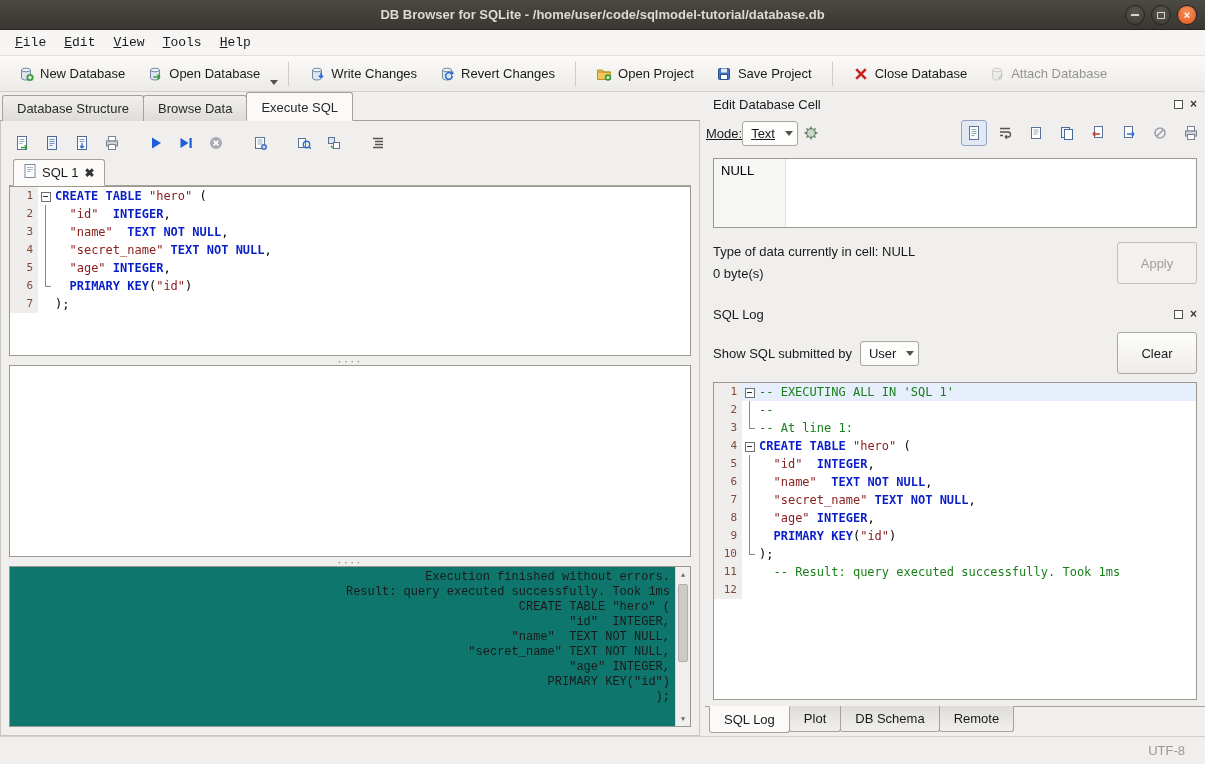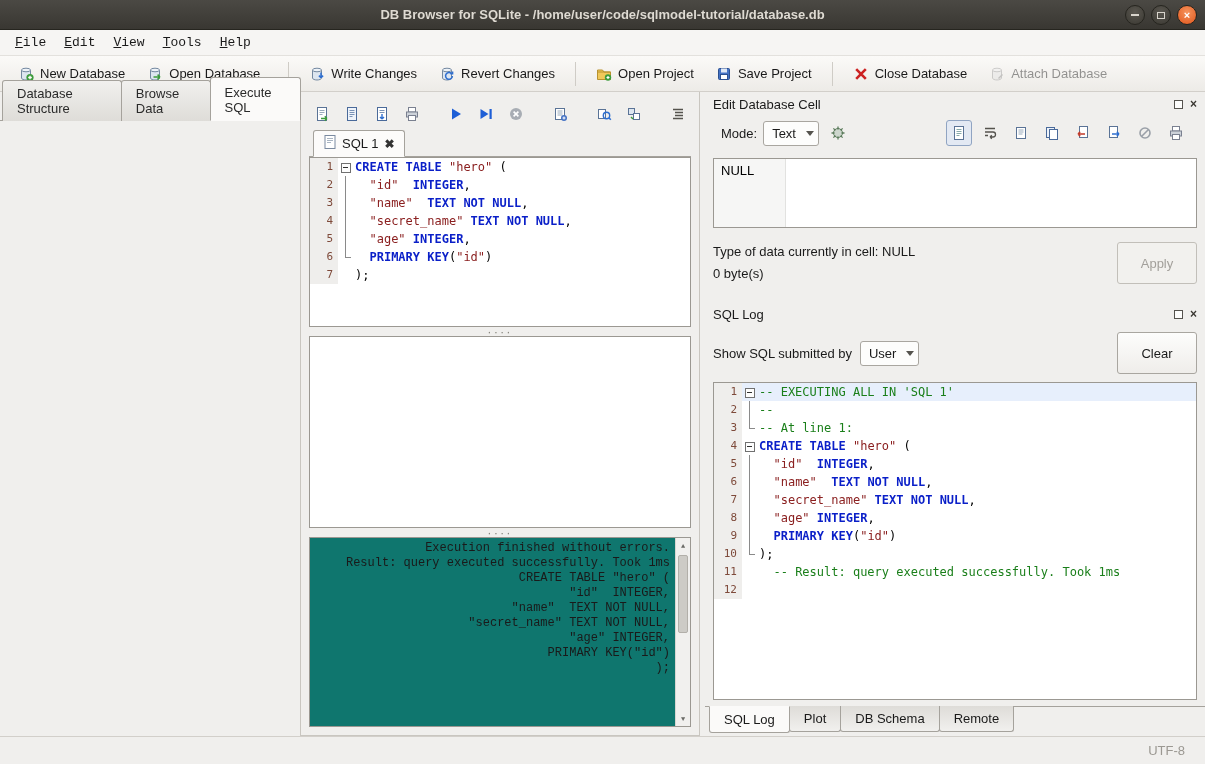--- a/index.html
+++ b/index.html
@@ -26,21 +26,21 @@
   .toolbar { height:36px; background:linear-gradient(#fbfaf8,#edebe7); border-bottom:1px solid #d2cfca;
     display:flex; align-items:center; padding:0 8px; gap:2px; }
   .tbtn { display:flex; align-items:center; gap:6px; padding:5px 9px; border:1px solid transparent; border-radius:3px; cursor:default; }
   .tbtn.disabled { opacity:.45; }
   .tbtn svg { display:block; }
   .tsep { width:1px; height:24px; background:#cfccc6; margin:0 8px; }
   .dd-arrow { width:0; height:0; border-left:4px solid transparent; border-right:4px solid transparent; border-top:5px solid #55534e; margin-left:-2px; align-self:flex-end; margin-bottom:6px; }
 
   
   .main { position:absolute; top:92px; bottom:28px; left:0; right:0; display:flex; }
-  .left-area { width:700px; display:flex; flex-direction:row; }
+  .left-area { width:700px; display:flex; flex-direction:column; }
   .main-splitter { width:5px; background:#f0efed; cursor:col-resize; }
   .right-area { flex:1; display:flex; flex-direction:column; background:#f0efed; }
 
   
   .maintabs { height:29px; display:flex; align-items:flex-end; padding-left:2px; border-bottom:1px solid #a5a29c; background:#f0efed; }
   .maintab { padding:5px 14px 5px; background:linear-gradient(#f1f0ee,#dedcd8); border:1px solid #a5a29c; border-bottom:none;
     border-radius:3px 3px 0 0; margin-right:-1px; cursor:default; position:relative; top:1px; color:#2a2a2a; }
   .maintab.active { background:#fbfaf9; padding-top:7px; border-bottom:1px solid #fbfaf9; z-index:2; }
 
   .left-content { flex:1; background:#f0efed; border:1px solid #c9c6c0; border-top:none; padding:6px 8px 8px; display:flex; flex-direction:column; }
@@ -88,21 +88,21 @@
   .vthumb { position:absolute; top:2px; left:2px; right:2px; height:78px; background:#cdcbc6; border:1px solid #b2afa9; border-radius:2px; }
   .varrow.bottom { margin-top:auto; }
 
   
   .dockheader { height:24px; display:flex; align-items:center; padding:0 8px; }
   .dockheader .dtitle { flex:1; }
   .dockctl { display:flex; gap:7px; align-items:center; }
   .float-btn { width:9px; height:9px; border:1px solid #55534e; background:#fdfdfc; cursor:pointer; }
   .dock-x { font-size:12px; font-weight:bold; color:#3a3833; line-height:1; cursor:pointer; }
 
-  .moderow { display:flex; align-items:center; gap:6px; margin:4px 16px 8px; }
+  .moderow { display:flex; align-items:center; margin:4px 1px 8px;text-decoration:underline; }
   .combo { background:#fdfdfc; border:1px solid #a9a6a0; border-radius:3px; height:25px; display:flex; align-items:center; padding:0 4px 0 8px; gap:10px; cursor:default; }
   .combo .carrow { width:0; height:0; border-left:4px solid transparent; border-right:4px solid transparent; border-top:5px solid #55534e; }
   .mode-icons-right { margin-left:auto; display:flex; gap:5px; align-items:center; }
 
   .cellbox { margin:4px 8px; height:70px; background:#fff; border:1px solid #9b9892; position:relative; }
   .cellbox .nullstrip { position:absolute; left:0; top:0; bottom:0; width:72px; background:#f6f6f5; border-right:1px solid #e2e2e0; }
   .cellbox .nulltext { position:absolute; left:7px; top:4px; font-size:13px; color:#000; }
 
   .cellinfo { margin:10px 8px 8px; position:relative; height:52px; }
   .typetext { position:absolute; left:0; top:2px; }

